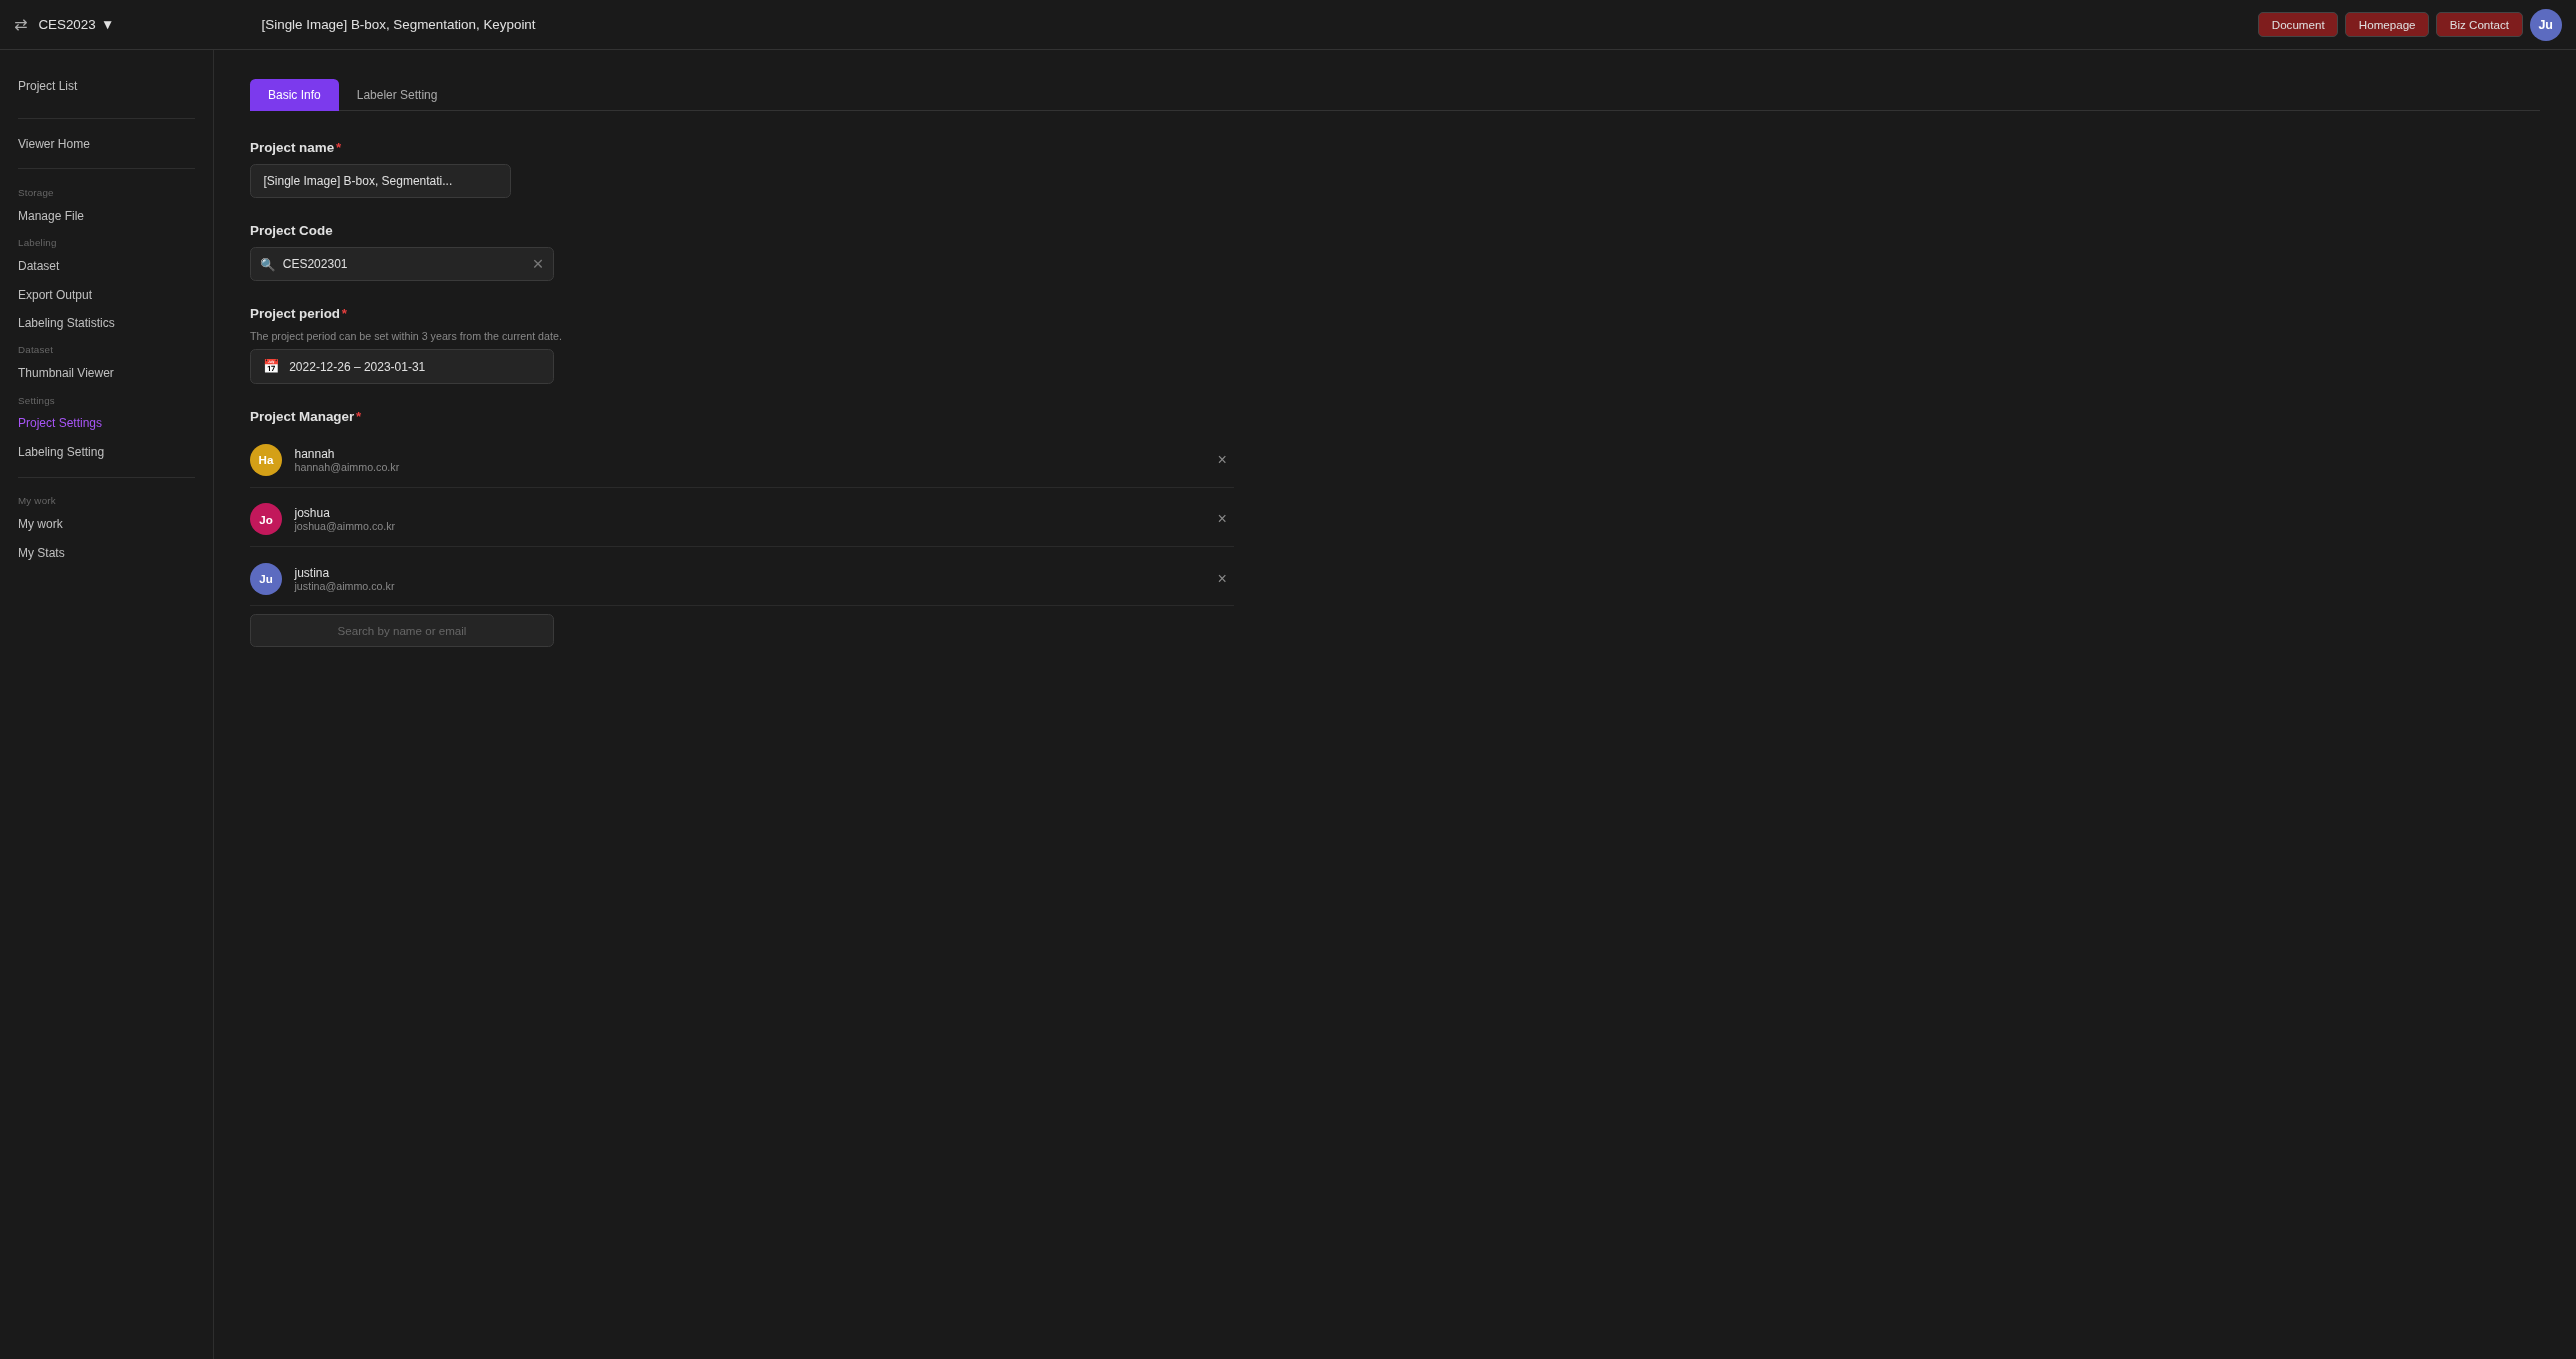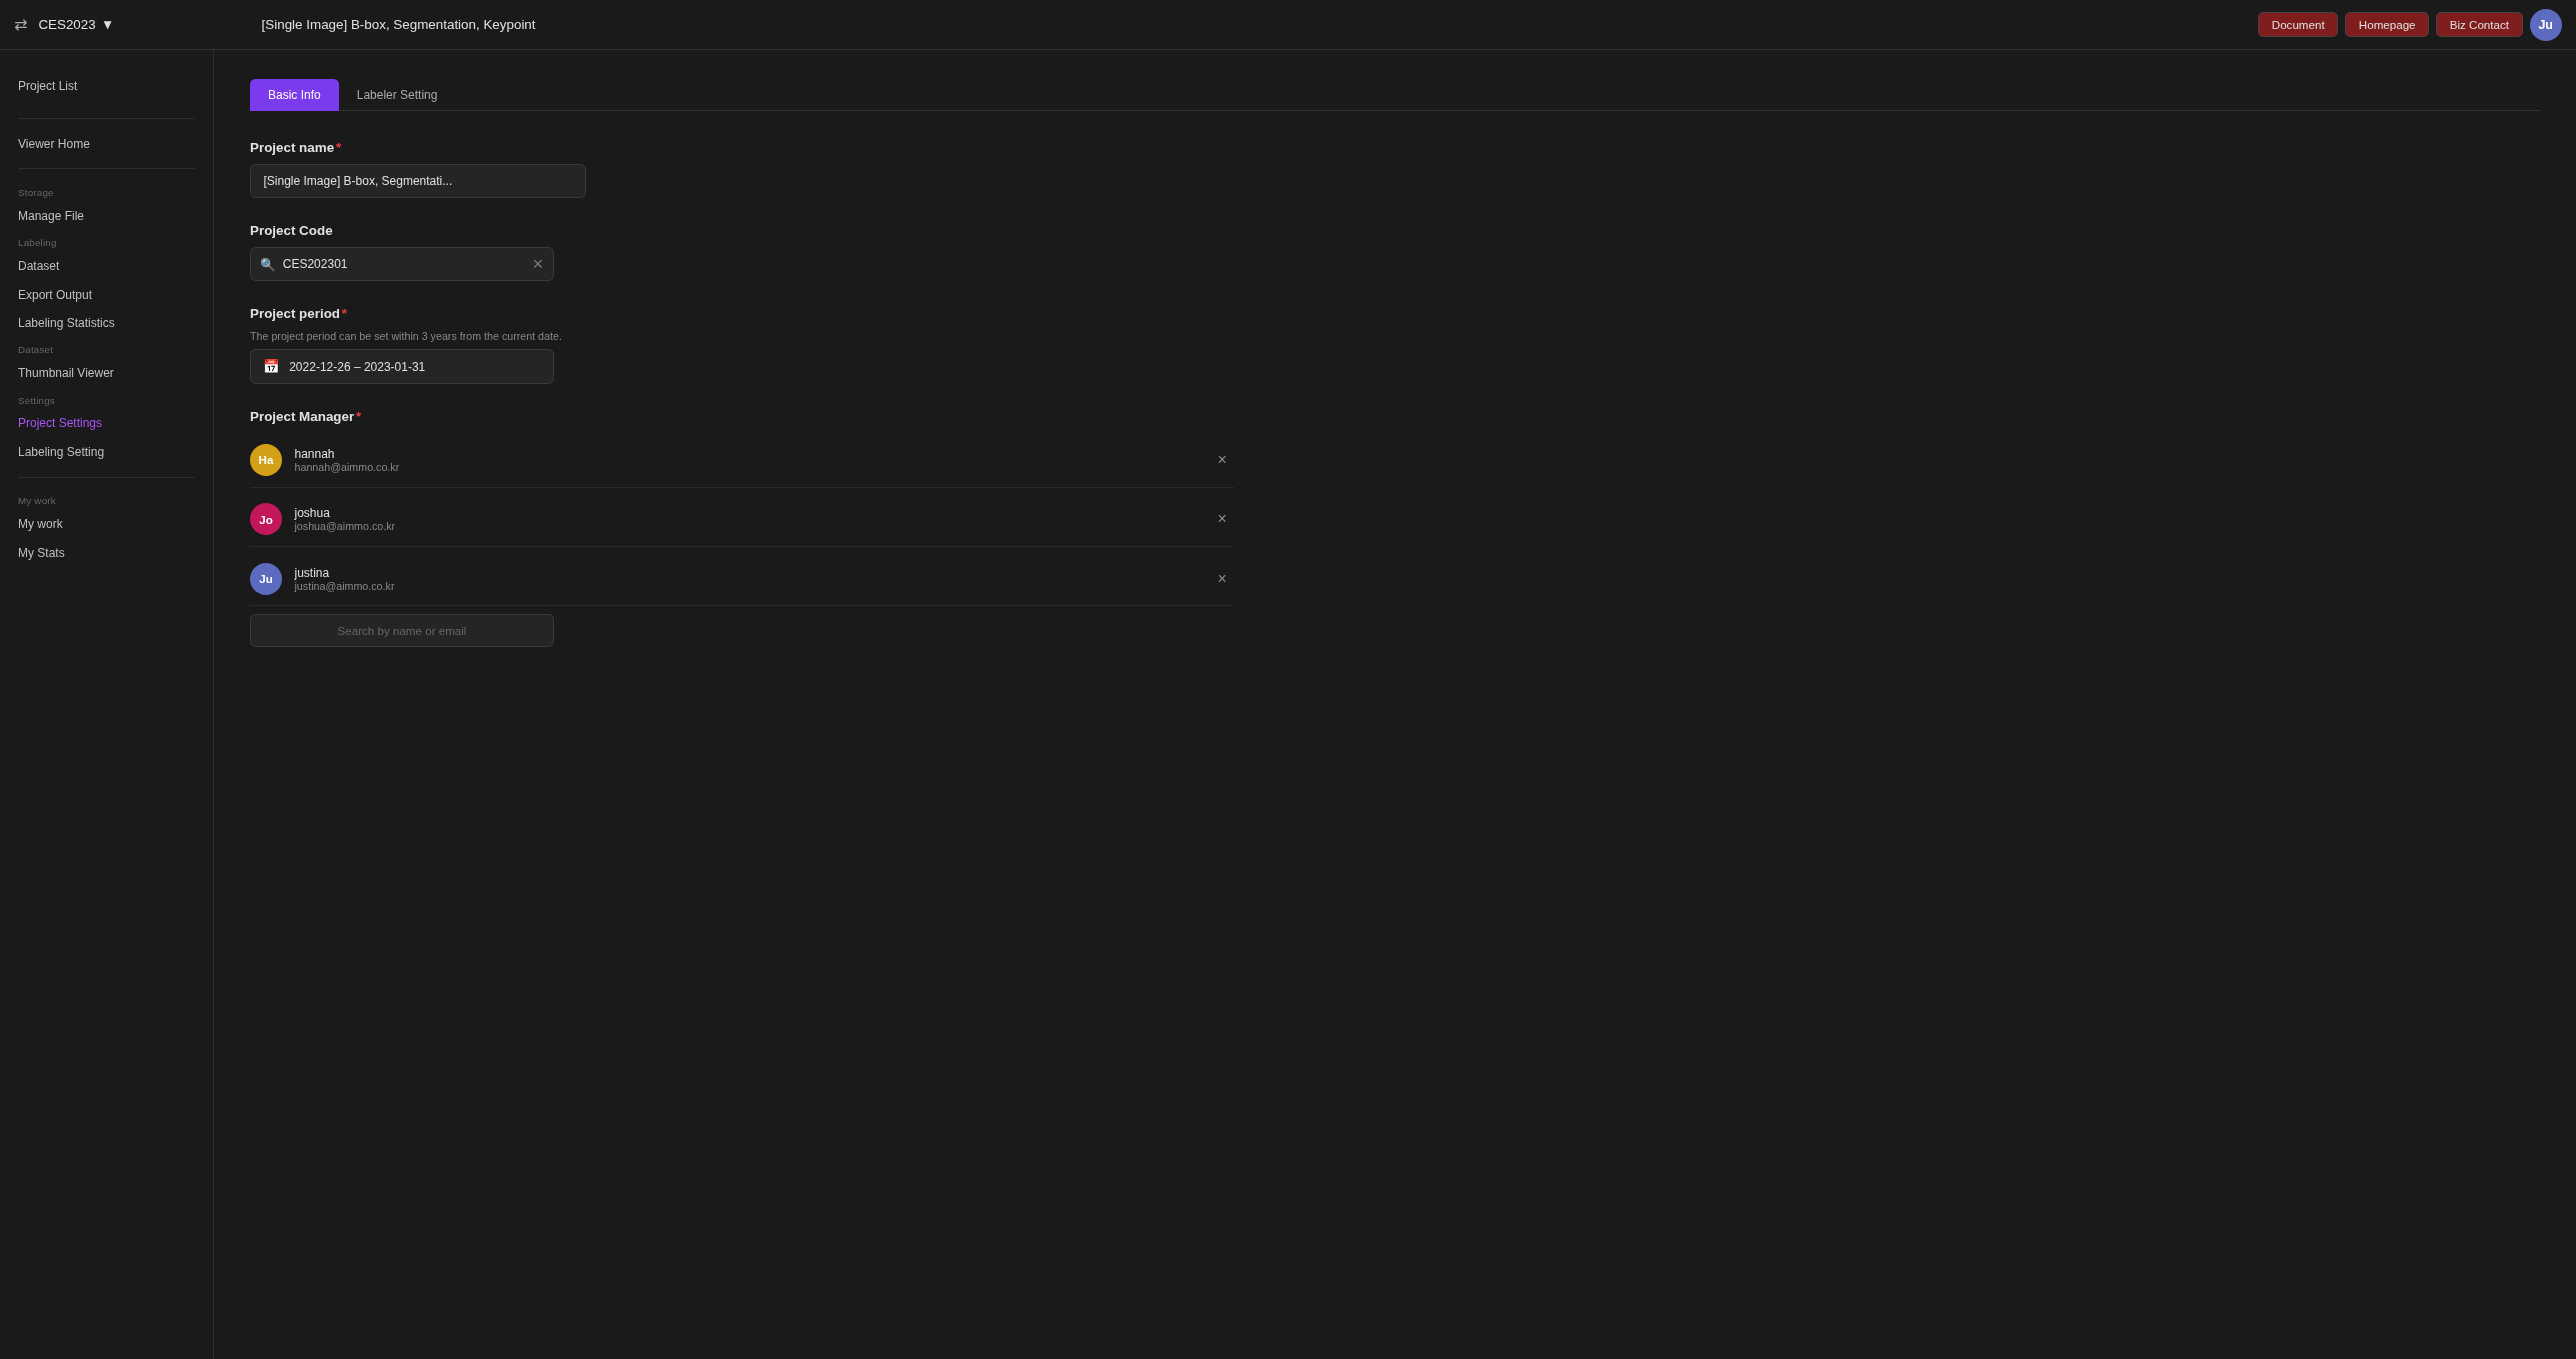--- a/index.html
+++ b/index.html
@@ -169,21 +169,21 @@
       color: #888;
       margin-bottom: 7.2px;
     }
     .input-field {
       background: #252525;
       border: 0.9px solid #3a3a3a;
       border-radius: 5.4px;
       color: #e0e0e0;
       padding: 9px 12.5px;
       font-size: 12px;
-      width: 336px;
+      width: 261px;
       outline: none;
     }
     .input-field::placeholder {
       color: #666;
     }
     .input-with-icon {
       display: flex;
       align-items: center;
       background: #252525;
       border: 0.9px solid #3a3a3a;

